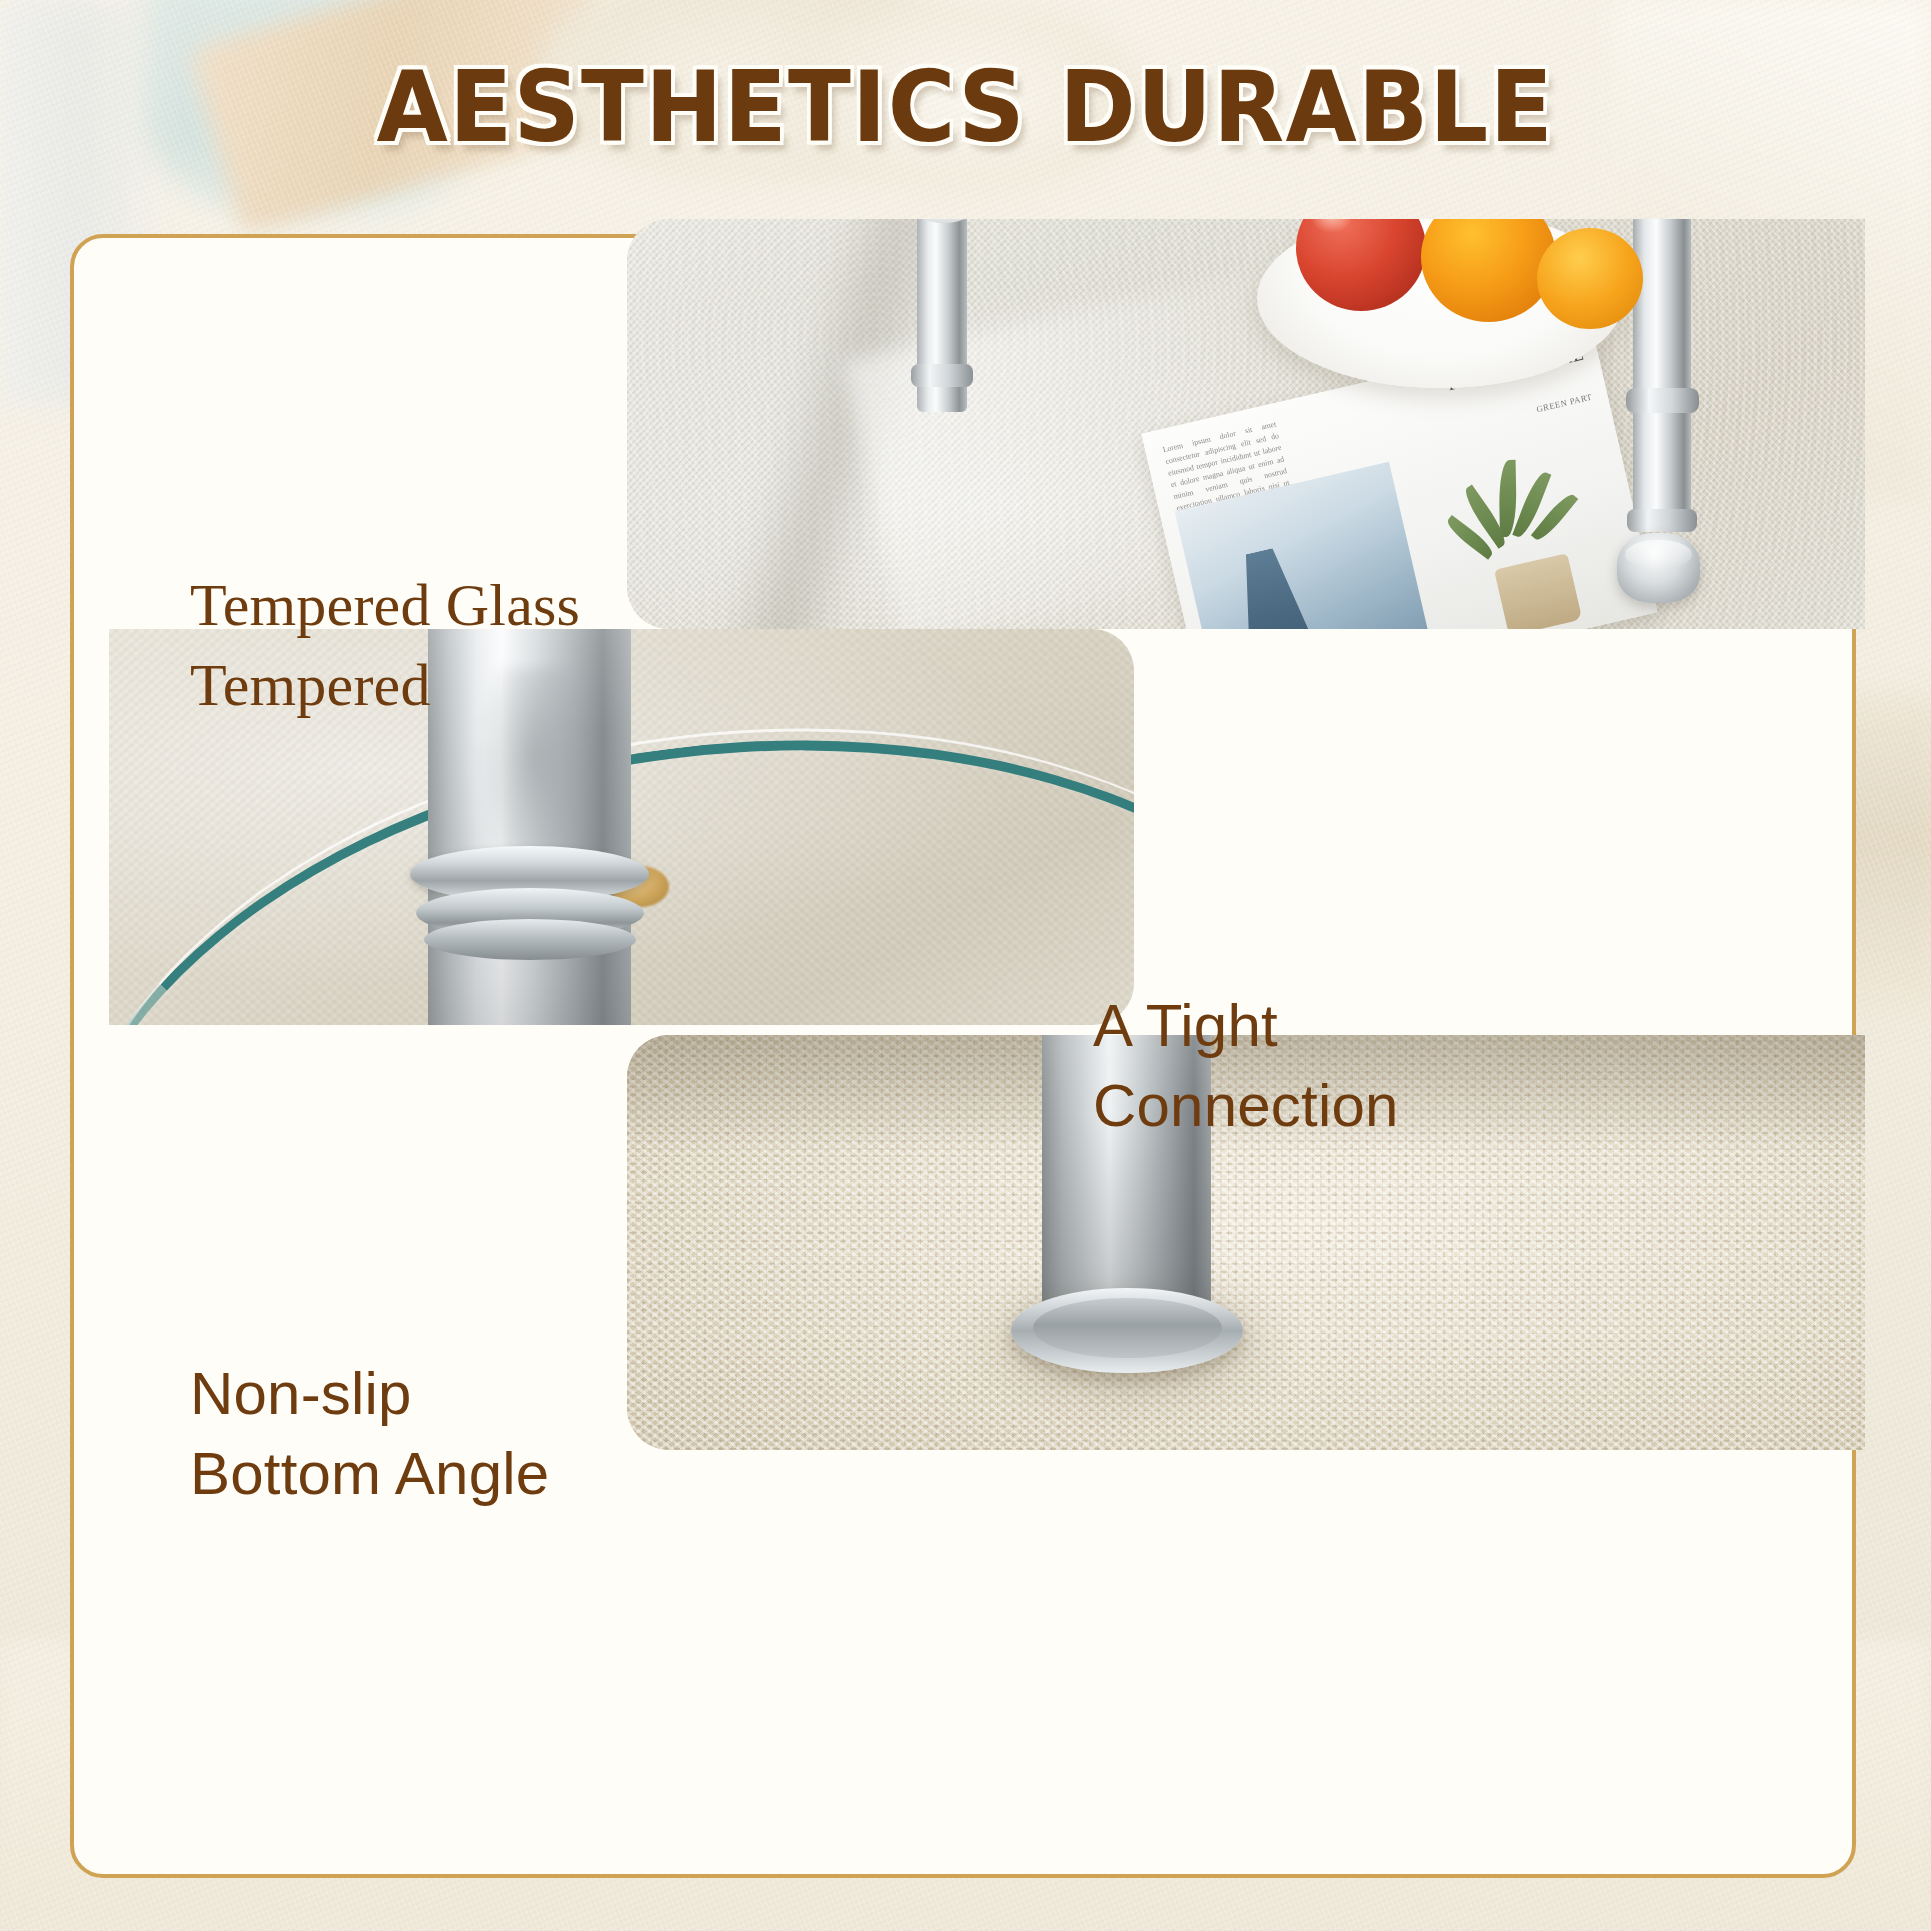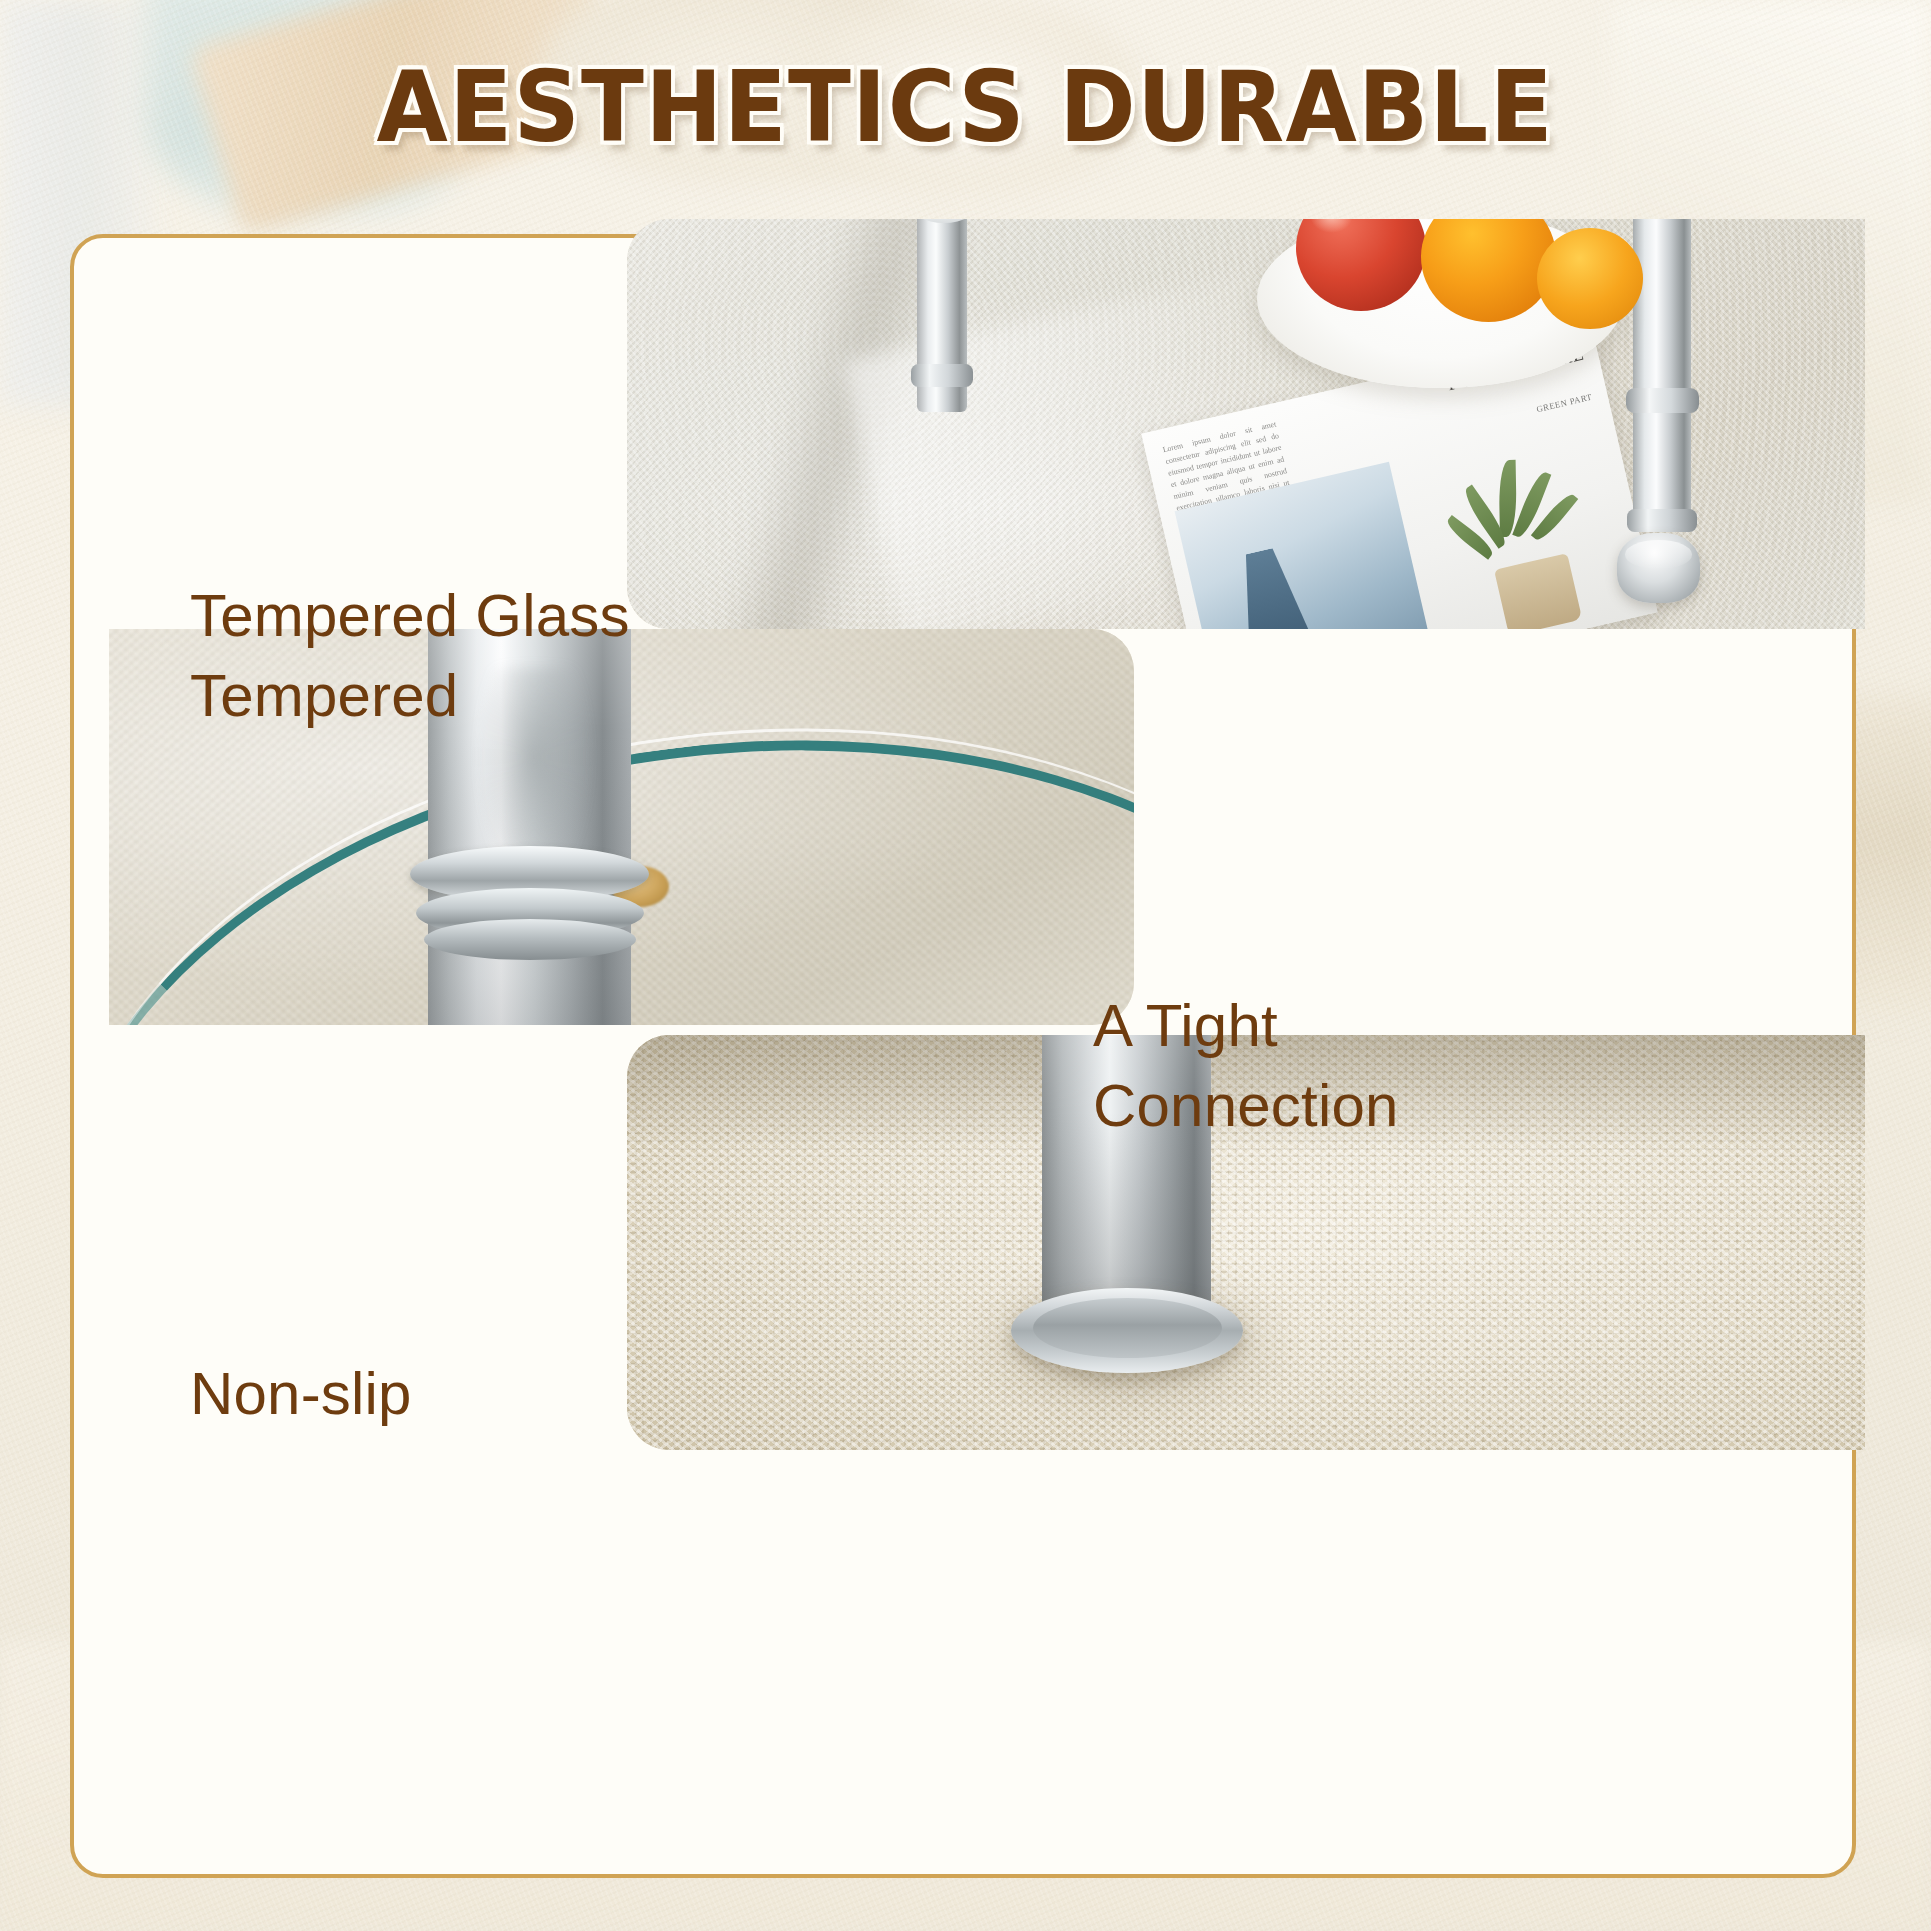--- a/index.html
+++ b/index.html
@@ -424,21 +424,21 @@
   .label {
     position:absolute;
     color:#6E3C0F;
     font-family:"Liberation Sans", sans-serif;
     font-size:60px;
     font-weight:400;
     line-height:1.33;
     letter-spacing:0.2px;
     z-index:6;
   }
-  .label-1 { left:116px; top:338px; }
+  .label-1 { left:116px; top:328px;font-family:Liberation Serif, serif; }
   .label-2 { left:1019px; top:748px; }
   .label-3 { left:116px; top:1116px; }
 </style>
 </head>
 <body>
 
 <div class="bg">
   <div class="bg-base"></div>
   <div class="bg-wall-left"></div>
   <div class="bg-glass"></div>
@@ -524,16 +524,17 @@
     <div class="p3-carpet-dark"></div>
     <div class="p3-press"></div>
     <div class="p3-leg"></div>
     <div class="p3-leg-shade"></div>
     <div class="p3-foot"></div>
     <div class="p3-foot-inner"></div>
   </div>
 
   <div class="label label-3">
     <div>Non-slip</div>
+    <div>Bottom Angle</div>
   </div>
 
 </div>
 
 
 </body></html>

